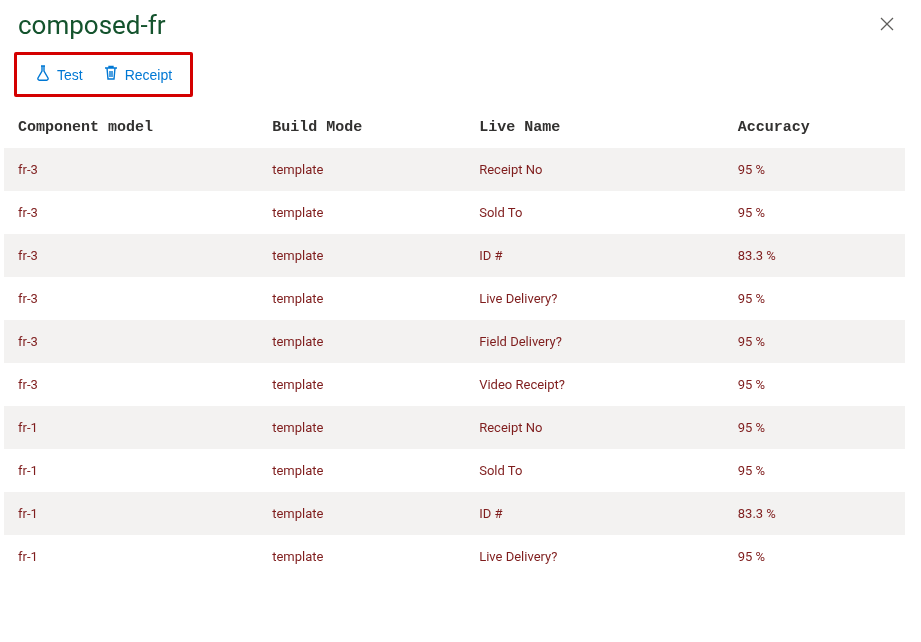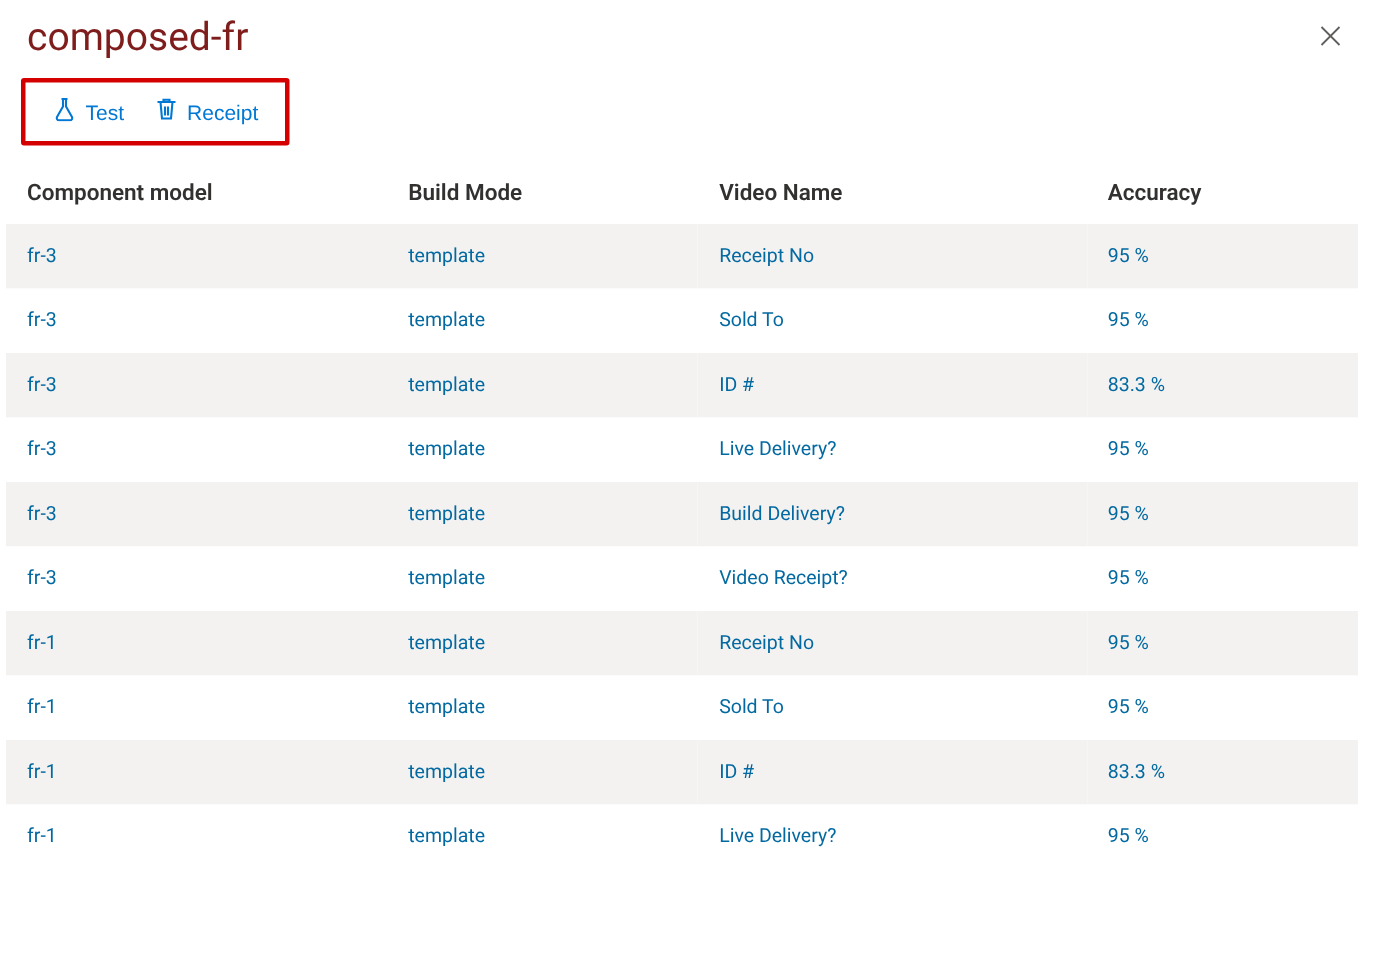--- a/index.html
+++ b/index.html
@@ -19,21 +19,21 @@
     position: relative;
   }
   .header-row {
     display: flex;
     align-items: center;
     padding: 10px 18px 6px 18px;
   }
   .title {
     font-size: 26px;
     font-weight: 400;
-    color: #7f1d1d;
+    color: #14532d;
     flex: 1;
   }
   .close-btn {
     font-size: 20px;
     color: #605e5c;
     cursor: pointer;
     padding: 4px 8px;
     line-height: 1;
   }
   .toolbar-wrap {
@@ -73,24 +73,25 @@
     width: 1050px; 
     border-collapse: collapse;
   }
   .table thead th {
     text-align: left;
     font-weight: 600;
     font-size: 15px;
     color: #323130;
     padding: 12px 14px;
     background: #ffffff;
+    font-family: Liberation Mono, monospace;
   }
   .table tbody td {
     font-size: 13px;
-    color: #0369a1;
+    color: #7f1d1d;
     padding: 14px 14px;
   }
   .table tbody tr:nth-child(odd) td {
     background: #f3f2f1;
   }
   .table tbody tr:nth-child(even) td {
     background: #ffffff;
   }
   .col-model    { width: 250px; }
   .col-build    { width: 200px; }
@@ -150,21 +151,21 @@
       <span>Receipt</span>
     </button>
   </div>
 
   <div class="table-scroll">
     <table class="table">
       <thead>
         <tr>
           <th class="col-model">Component model</th>
           <th class="col-build">Build Mode</th>
-          <th class="col-field">Video Name</th>
+          <th class="col-field">Live Name</th>
           <th class="col-accuracy">Accuracy</th>
         </tr>
       </thead>
       <tbody id="rows">
           <tr>
             <td>fr-3</td>
             <td>template</td>
             <td>Receipt No</td>
             <td>95 %</td>
           </tr>
@@ -182,21 +183,21 @@
           </tr>
           <tr>
             <td>fr-3</td>
             <td>template</td>
             <td>Live Delivery?</td>
             <td>95 %</td>
           </tr>
           <tr>
             <td>fr-3</td>
             <td>template</td>
-            <td>Build Delivery?</td>
+            <td>Field Delivery?</td>
             <td>95 %</td>
           </tr>
           <tr>
             <td>fr-3</td>
             <td>template</td>
             <td>Video Receipt?</td>
             <td>95 %</td>
           </tr>
           <tr>
             <td>fr-1</td>

